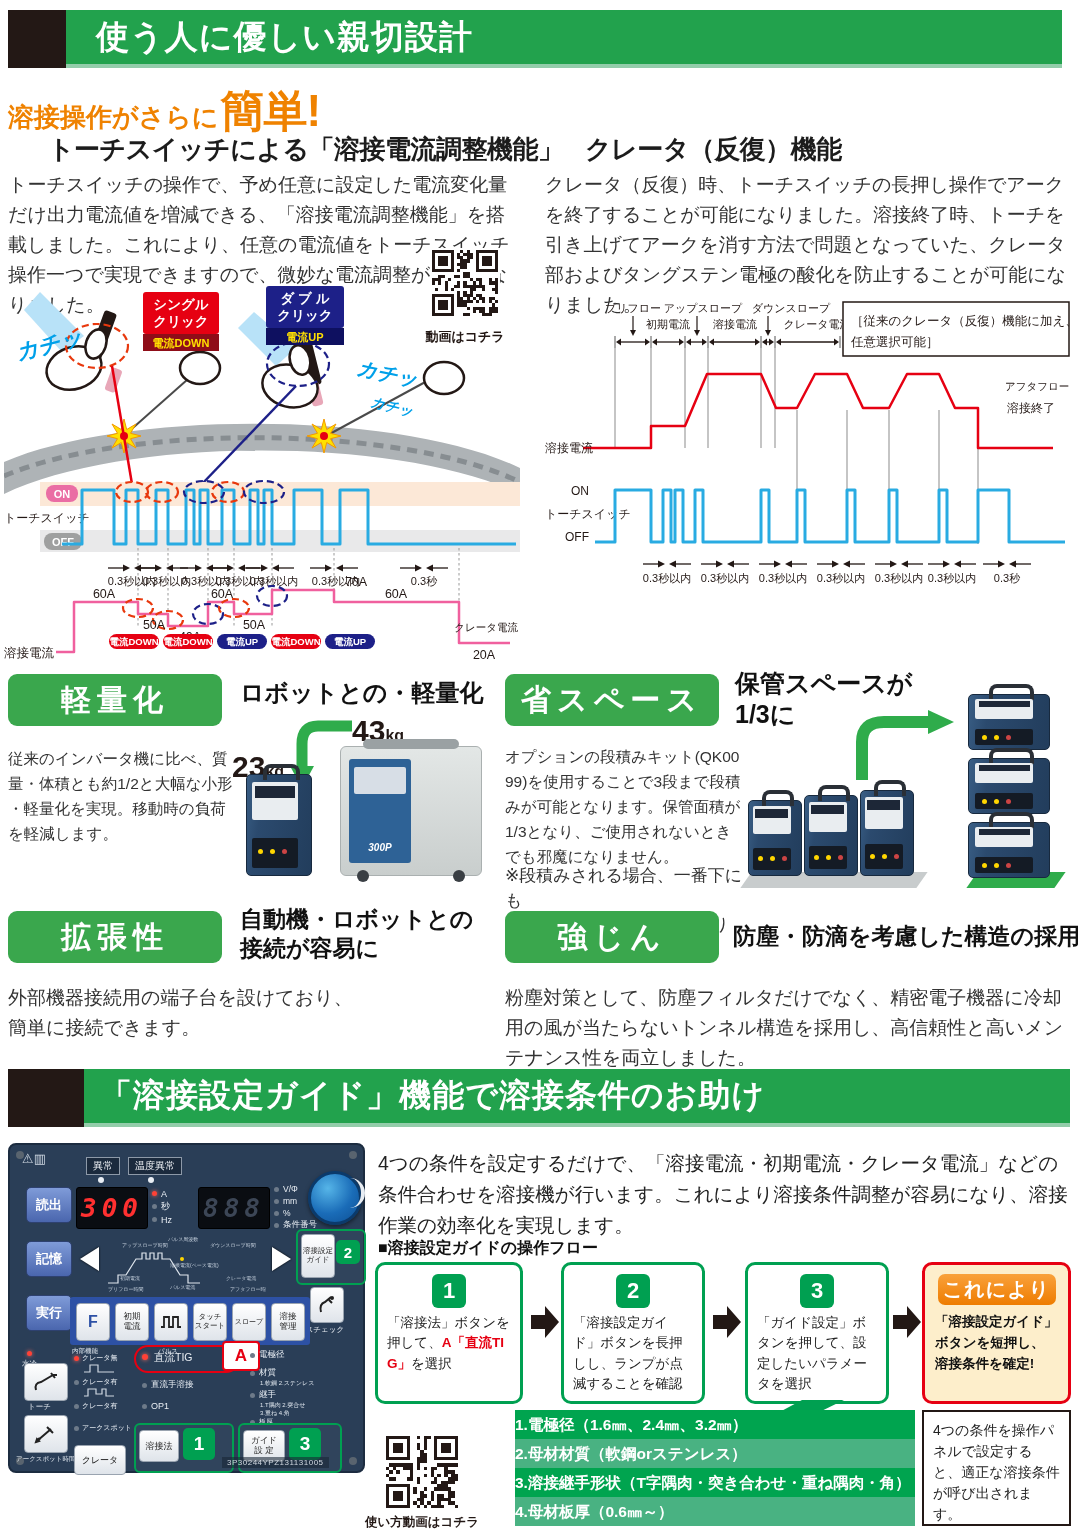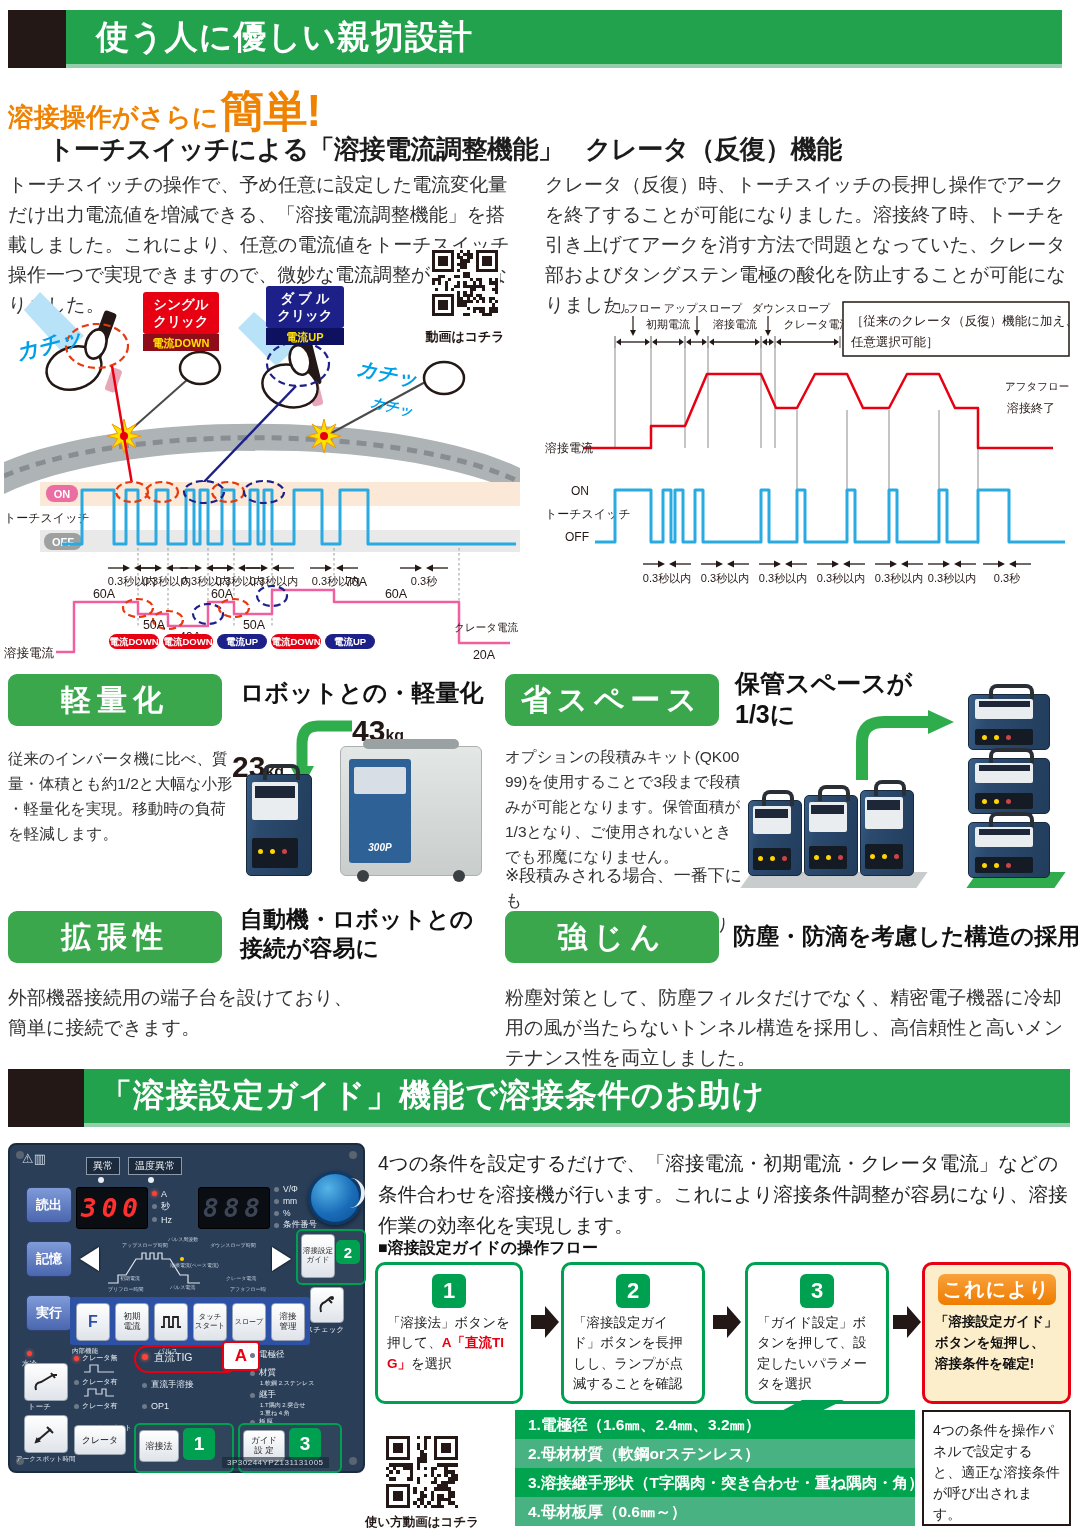--- a/index.html
+++ b/index.html
@@ -40,21 +40,21 @@
   .phase{font-size:11px;fill:#231815;text-anchor:middle;}
   .sfx{fill:#00a0e9;font-weight:bold;font-style:italic;}
   
   .step{position:absolute;top:1262px;height:142px;border:3px solid #00a051;border-radius:10px;background:#fff;box-sizing:border-box;text-align:center;}
   .step-num{width:34px;height:34px;background:#00a051;border-radius:6px;color:#fff;font-size:22px;font-weight:bold;display:flex;align-items:center;justify-content:center;margin:9px auto 5px auto;}
   .step-text{font-size:13.5px;line-height:1.5;color:#222;padding:0 9px;text-align:left;word-break:break-all;}
   .done{position:absolute;top:1262px;height:142px;border:3px solid #e60012;border-radius:10px;background:#fdeecb;box-sizing:border-box;text-align:center;}
   .done-badge{width:118px;height:31px;background:linear-gradient(#f9a13b,#ee7c00);border-radius:7px;color:#fff;font-size:20px;font-weight:bold;display:flex;align-items:center;justify-content:center;margin:9px auto 7px auto;letter-spacing:1px;}
   .done-text{font-size:13.5px;line-height:1.55;font-weight:bold;color:#111;padding:0 10px;text-align:left;word-break:break-all;}
   .flowarrow{position:absolute;top:1306px;width:28px;height:32px;background:#231815;clip-path:polygon(0 28%,50% 28%,50% 0,100% 50%,50% 100%,50% 72%,0 72%);}
-  .cond-row{position:absolute;left:515px;width:400px;height:29px;line-height:29px;color:#fff;font-size:15.5px;font-weight:bold;padding-left:13px;box-sizing:border-box;white-space:nowrap;}
+  .cond-row{position:absolute;left:515px;width:400px;height:29px;line-height:29px;color:#fff;font-size:15.5px;font-weight:bold;box-sizing:border-box;white-space:nowrap;}
   .side-box{position:absolute;border:2px solid #231815;background:#fff;font-size:14px;line-height:1.5;color:#222;padding:8px 9px;box-sizing:border-box;word-break:break-all;}
   
   .machine{position:absolute;background:linear-gradient(100deg,#3a5f86 0%,#2b4a6e 25%,#223d5c 100%);border-radius:5px;border:1px solid #17293e;box-sizing:border-box;}
   .machine::before{content:"";position:absolute;top:-11px;left:25%;width:46%;height:12px;border:4px solid #2a2f36;border-bottom:none;border-radius:8px 8px 0 0;}
   .machine .face{position:absolute;left:8%;top:7%;width:72%;height:38%;background:#e9edf0;border-radius:2px;}
   .machine .face::before{content:"";position:absolute;left:6%;top:10%;right:6%;height:32%;background:#1d2737;}
   .machine .vent{position:absolute;left:8%;bottom:7%;width:72%;height:30%;background:#141b25;border-radius:2px;}
   .machine .vent::after{content:"";position:absolute;left:12%;top:38%;width:5px;height:5px;border-radius:50%;background:#ffd600;box-shadow:12px 0 0 #ffd600,24px 0 0 #cc4444;}
   .m-big{position:absolute;background:linear-gradient(#e3e7e6,#c9cecd);border:1px solid #aab0b0;border-radius:6px;box-sizing:border-box;}
   .m-big::before{content:"";position:absolute;top:-8px;left:16%;right:16%;height:10px;background:#9aa1a3;border-radius:5px;}
@@ -748,21 +748,21 @@
         <path d="M0,9 h4 v-7 h8 v5 h6 v-5 h4 v7 h8" fill="none" stroke="#cfd8e2" stroke-width="1.2"></path>
       </svg>
     <div class="p" style="left:64px;top:256px;display:flex;align-items:center;gap:3px;">
         <span class="p-dot gray" style="width:5px;height:5px;"></span>
         <span class="p-lbl" style="font-size:7px;">クレータ有</span>
       </div>
     <div class="p" style="left:64px;top:278px;display:flex;align-items:center;gap:3px;">
         <span class="p-dot gray" style="width:5px;height:5px;"></span>
         <span class="p-lbl" style="font-size:7px;">アークスポット</span>
       </div>
-    <div class="p p-white-btn" style="left:64px;top:280px;width:50px;height:28px;font-size:9px;text-align:right;">クレータ</div>
+    <div class="p p-white-btn" style="left:64px;top:300px;width:50px;height:28px;font-size:9px;text-align:right;">クレータ</div>
 
     <div class="p p-red-oval" style="left:124px;top:200px;width:102px;height:24px;"></div>
     <div class="p p-dot red" style="left:132px;top:209px;width:6px;height:6px;"></div>
     <div class="p p-lbl" style="left:144px;top:206px;font-size:10.5px;">直流TIG</div>
     <div class="p p-abadge" style="left:212px;top:196px;width:34px;height:26px;font-size:17px;">A</div>
     <div class="p" style="left:132px;top:234px;display:flex;align-items:center;gap:4px;">
         <span class="p-dot gray" style="width:5px;height:5px;"></span>
         <span class="p-lbl" style="font-size:8.5px;text-align:right;">直流手溶接</span>
       </div>
     <div class="p" style="left:132px;top:256px;display:flex;align-items:center;gap:4px;">

